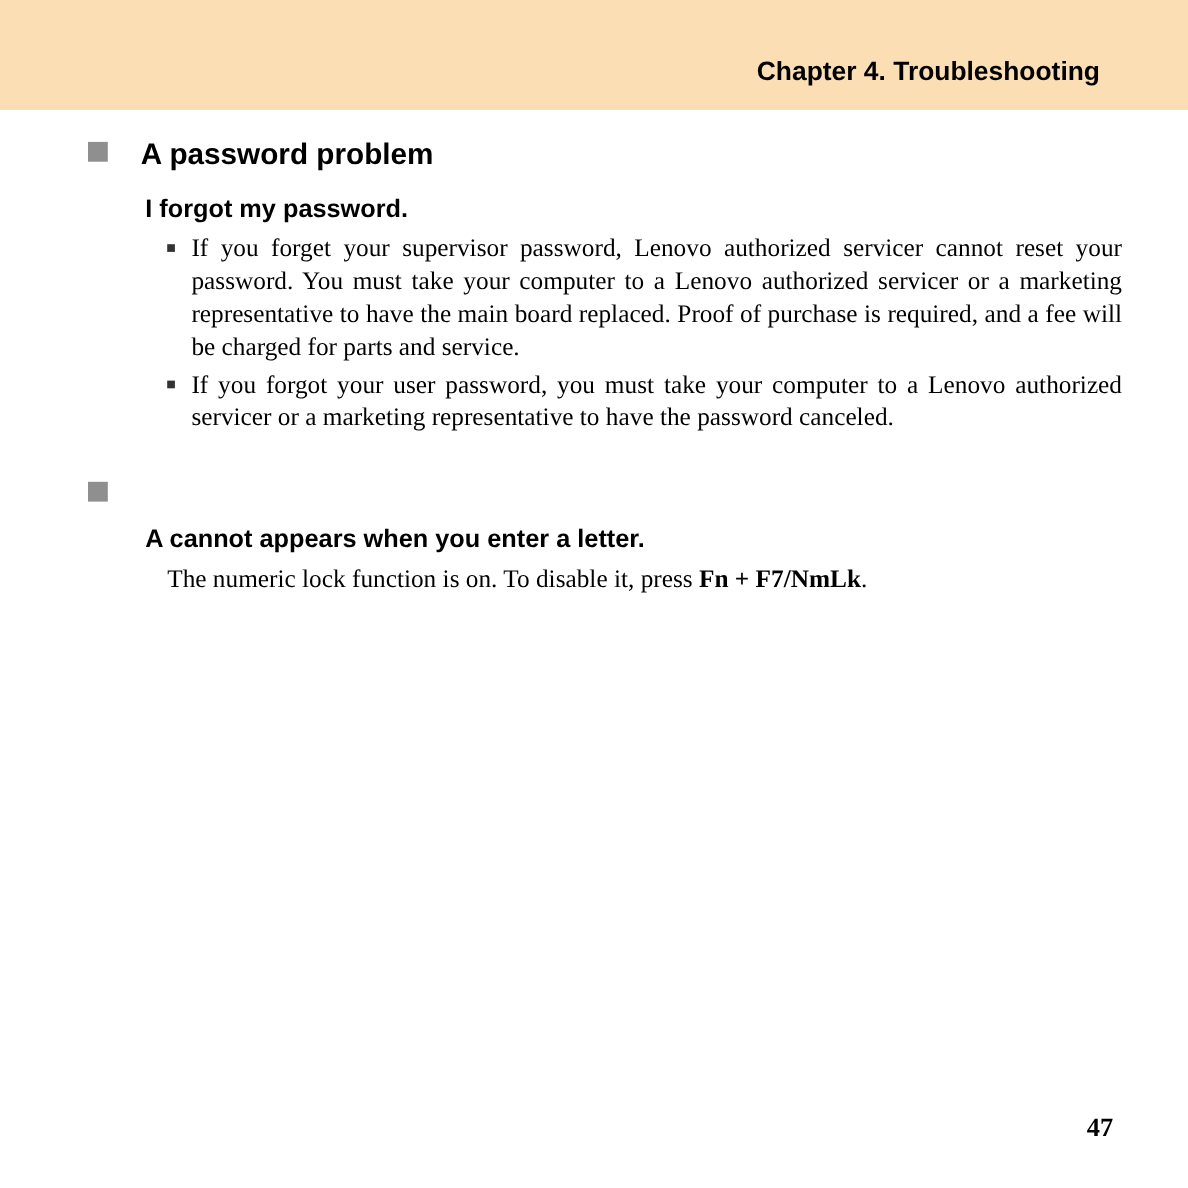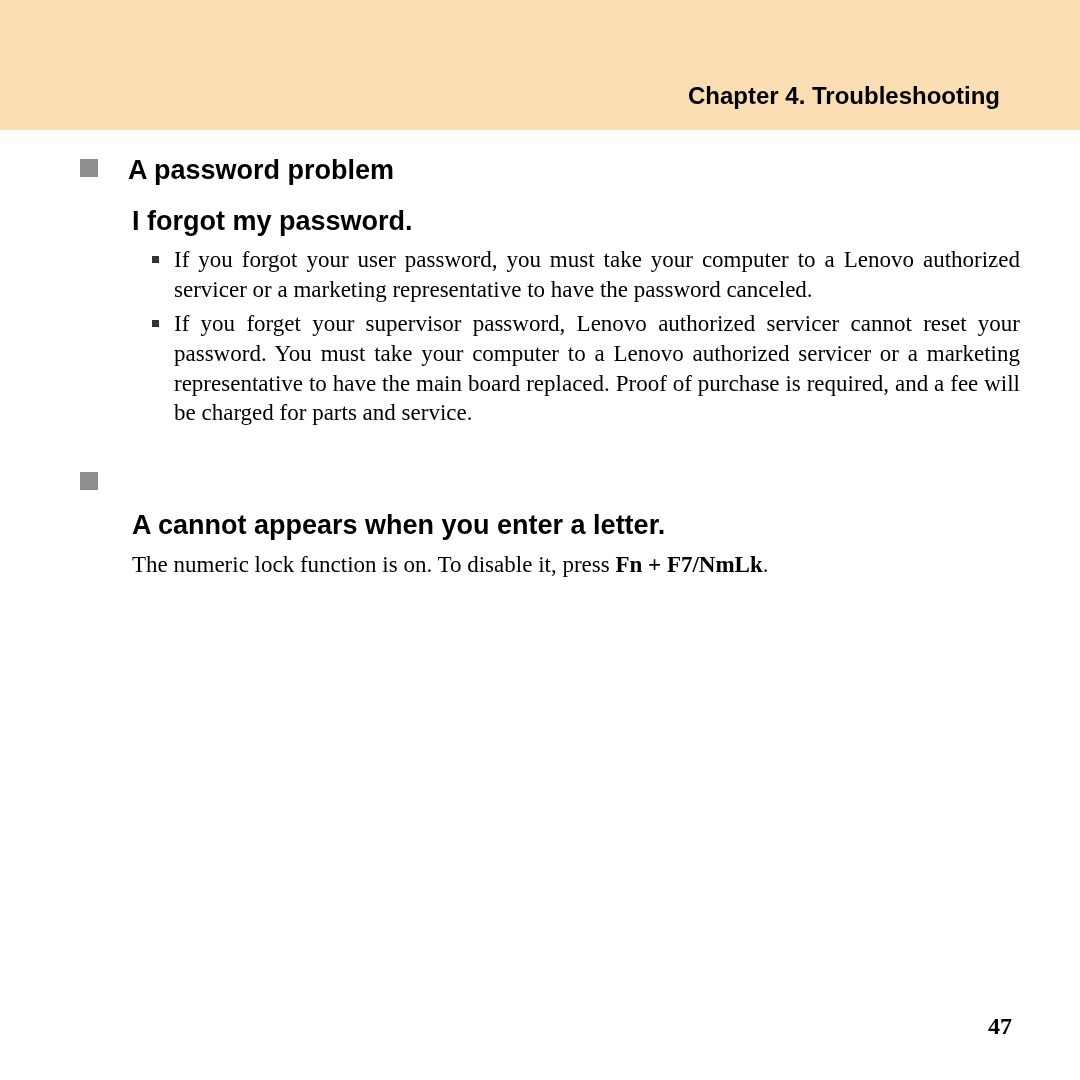--- a/index.html
+++ b/index.html
@@ -12,21 +12,21 @@
     color: #000;
   }
   .page {
     position: relative;
     width: 1080px;
     height: 1080px;
     box-sizing: border-box;
   }
   .header-band {
     background: #fcdeb4;
-    height: 130px;
+    height: 100px;
     width: 100%;
     position: relative;
   }
   .chapter-title {
     position: absolute;
     right: 80px;
     bottom: 20px;
     font-family: Arial, Helvetica, sans-serif;
     font-weight: bold;
     font-size: 24px;
@@ -56,21 +56,21 @@
     font-weight: bold;
     font-size: 27px;
     color: #000;
   }
   .subsection {
     margin-left: 52px;
   }
   .sub-title {
     font-family: Arial, Helvetica, sans-serif;
     font-weight: bold;
-    font-size: 27px;
+    font-size: 23px;
     margin-bottom: 8px;
   }
   ul.small-bullets {
     list-style: none;
     padding: 0;
     margin: 0 0 0 20px;
   }
   ul.small-bullets li {
     position: relative;
     padding-left: 22px;
@@ -82,21 +82,21 @@
   ul.small-bullets li::before {
     content: "";
     position: absolute;
     left: 0;
     top: 11px;
     width: 7px;
     height: 7px;
     background: #333;
   }
   .body-line {
-    margin-left: 52px;
+    margin-left: 72px;
     font-size: 23px;
     line-height: 1.35;
   }
   .fn-bold {
     font-weight: bold;
     font-family: Georgia, "Times New Roman", serif;
   }
   .page-number {
     position: absolute;
     bottom: 40px;
@@ -118,22 +118,22 @@
   <div class="content">
 
     <div class="section">
       <div class="section-head">
         <div class="square-bullet"></div>
         <div class="section-title">A password problem</div>
       </div>
       <div class="subsection">
         <div class="sub-title">I forgot my password.</div>
         <ul class="small-bullets">
+          <li>If you forget your supervisor password, Lenovo authorized servicer cannot reset your password. You must take your computer to a Lenovo authorized servicer or a marketing representative to have the main board replaced. Proof of purchase is required, and a fee will be charged for parts and service.</li>
           <li>If you forgot your user password, you must take your computer to a Lenovo authorized servicer or a marketing representative to have the password canceled.</li>
-          <li>If you forget your supervisor password, Lenovo authorized servicer cannot reset your password. You must take your computer to a Lenovo authorized servicer or a marketing representative to have the main board replaced. Proof of purchase is required, and a fee will be charged for parts and service.</li>
         </ul>
       </div>
     </div>
 
     <div class="section">
       <div class="section-head">
         <div class="square-bullet"></div>
       </div>
       <div class="subsection">
         <div class="sub-title">A cannot appears when you enter a letter.</div>

